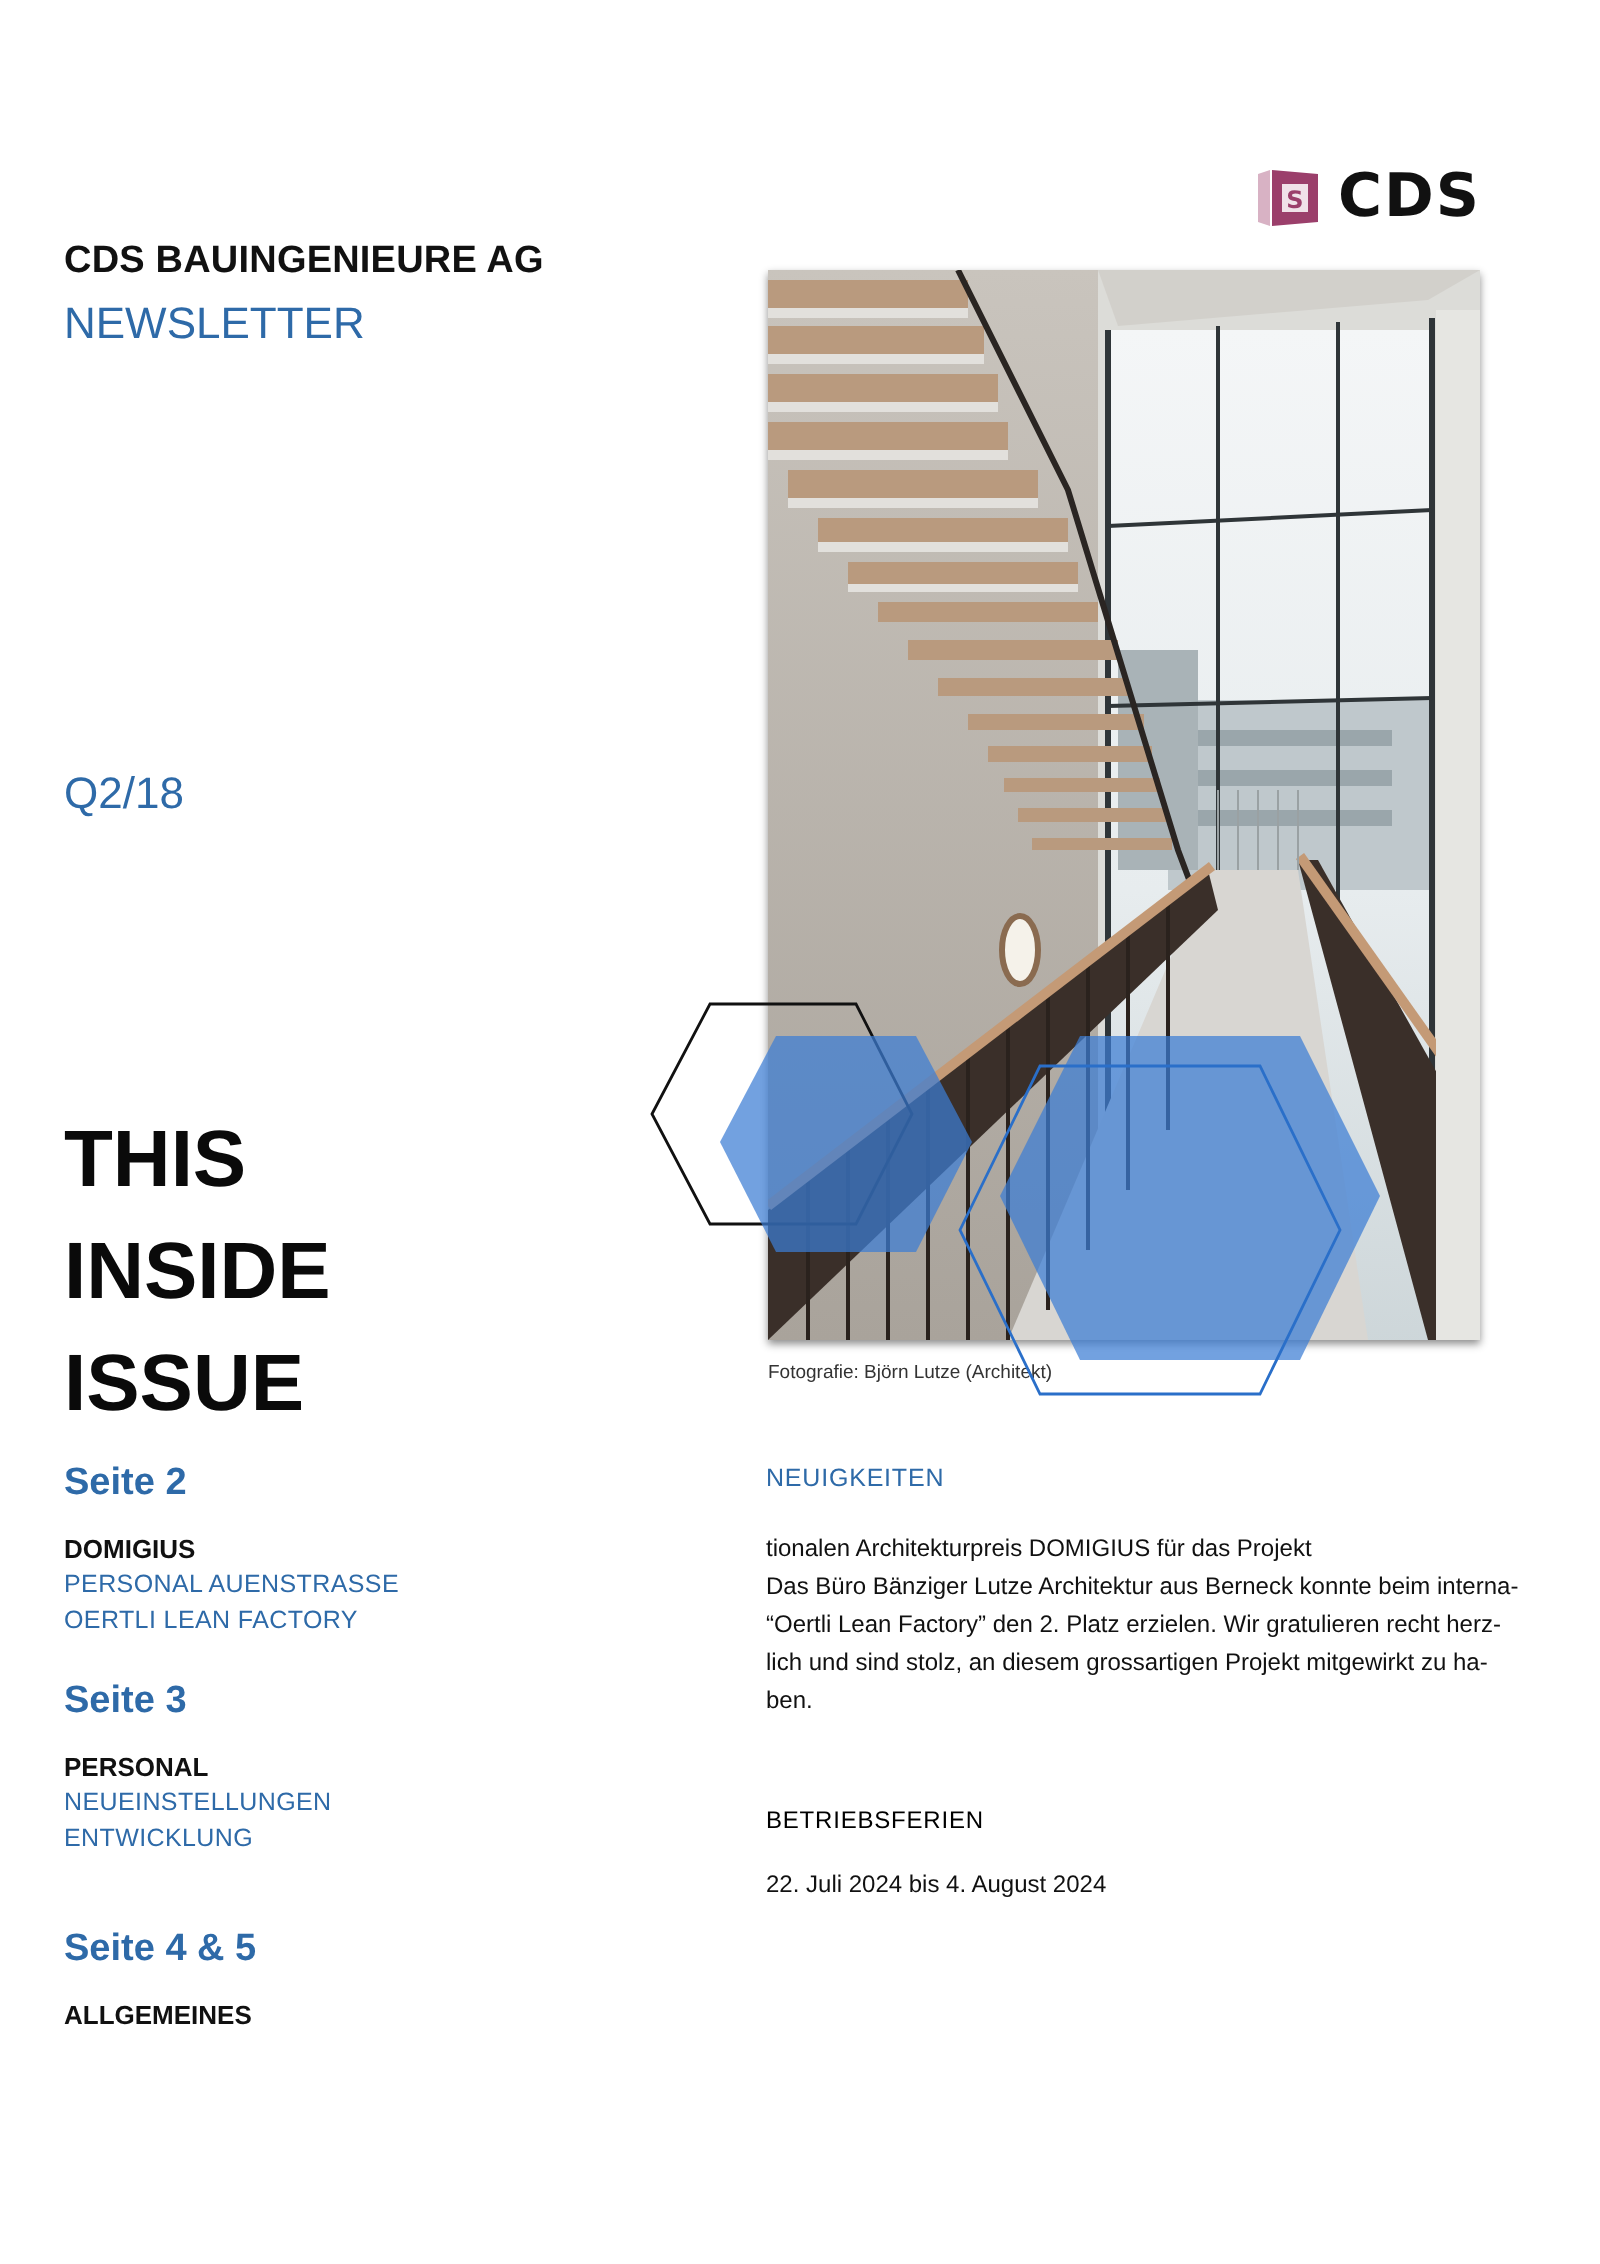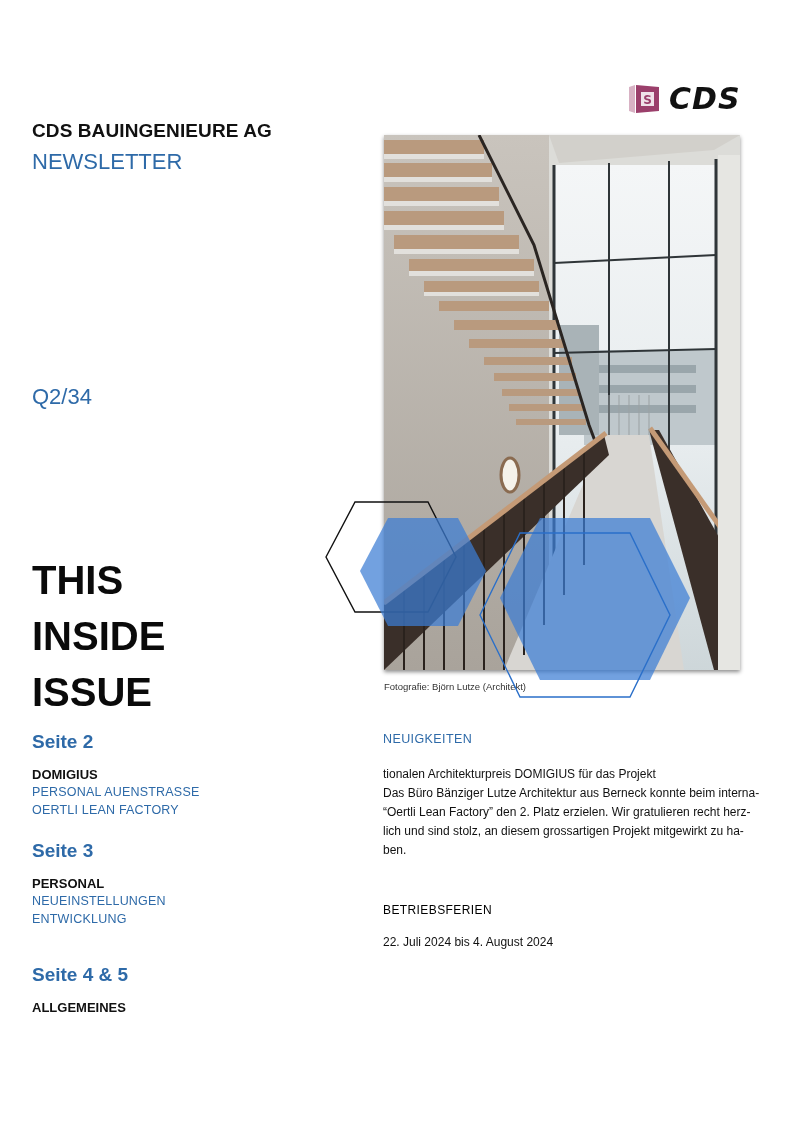--- a/index.html
+++ b/index.html
@@ -6,21 +6,21 @@
   body { width:800px; height:1132px; position:relative; overflow:hidden; font-family:"Liberation Sans", "DejaVu Sans", sans-serif; color:#111; }
   .abs { position:absolute; }
   .company { left:32px; top:120px; font-size:19px; font-weight:bold; color:#111; letter-spacing:0.1px; }
   .newsletter { left:32px; top:149px; font-size:22px; color:#2e6aa8; }
   .issue { left:32px; top:384px; font-size:22px; color:#2e6aa8; }
   .inside { left:32px; top:552px; font-size:40px; font-weight:bold; line-height:56px; color:#0a0a0a; }
   .seite { font-size:19px; font-weight:bold; color:#2e6aa8; }
   .sect-title { font-size:13px; font-weight:bold; color:#111; }
   .sect-item { font-size:12.5px; color:#2e6aa8; line-height:18px; letter-spacing:0.2px; }
   .logo { left:627px; top:84px; width:140px; height:32px; }
-  .logo-text { position:absolute; left:42px; top:-3px; font-size:30px; font-weight:bold; color:#111; letter-spacing:1px; font-family:"DejaVu Sans", sans-serif;font-style:italic; }
+  .logo-text { position:absolute; left:42px; top:-3px; font-size:30px; font-weight:bold; color:#111; letter-spacing:1px; font-family:"DejaVu Sans", sans-serif; }
   .photo { left:384px; top:135px; width:356px; height:535px; overflow:hidden; box-shadow:0 2px 4px rgba(0,0,0,0.45); background:#cfcac4; }
   .caption { left:384px; top:681px; font-size:9.5px; color:#333; }
   .news-h { left:383px; top:732px; font-size:12.5px; color:#2e6aa8; letter-spacing:0.4px; }
   .news-p { left:383px; top:765px; width:380px; font-size:12px; line-height:19px; color:#111; }
   .ferien-h { left:383px; top:903px; font-size:12px; color:#000000; letter-spacing:0.4px; }
   .ferien-p { left:383px; top:935px; font-size:12px; color:#111; }
   .hexes { left:0; top:0; width:800px; height:1132px; pointer-events:none; }
 </style>
 </head>
 <body>
@@ -30,21 +30,21 @@
     <polygon points="2,3 8,1 8,29 2,27" fill="#d8b2c4"></polygon>
     <polygon points="9,1 32,3 32,27 9,29" fill="#9b3f6b"></polygon>
     <rect x="14" y="8" width="13" height="14" fill="#ffffff" opacity="0.85"></rect>
     <text x="20.5" y="20" font-size="12" font-weight="bold" text-anchor="middle" fill="#9b3f6b" font-family="DejaVu Sans, sans-serif">S</text>
   </svg>
   <span class="logo-text">CDS</span>
 </div>
 
 <div class="abs company">CDS BAUINGENIEURE AG</div>
 <div class="abs newsletter">NEWSLETTER</div>
-<div class="abs issue">Q2/34</div>
+<div class="abs issue">Q2/18</div>
 
 <div class="abs inside">
   <div>THIS</div>
   <div>INSIDE</div>
   <div>ISSUE</div>
 </div>
 
 <div class="abs" style="left:32px; top:731px;">
   <div class="seite">Seite 2</div>
   <div class="sect-title" style="margin-top:14px;">DOMIGIUS</div>

